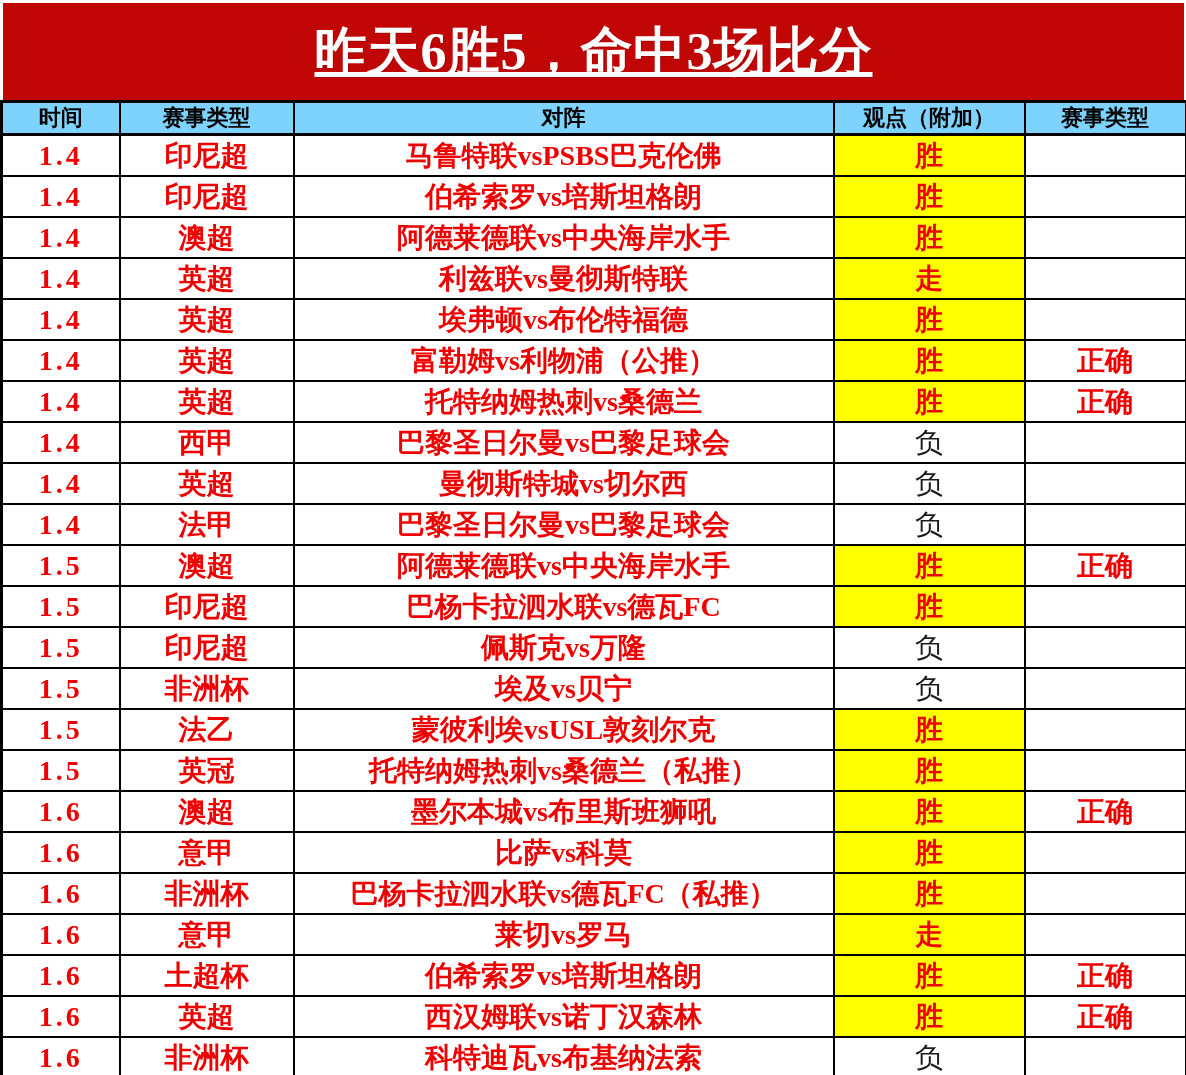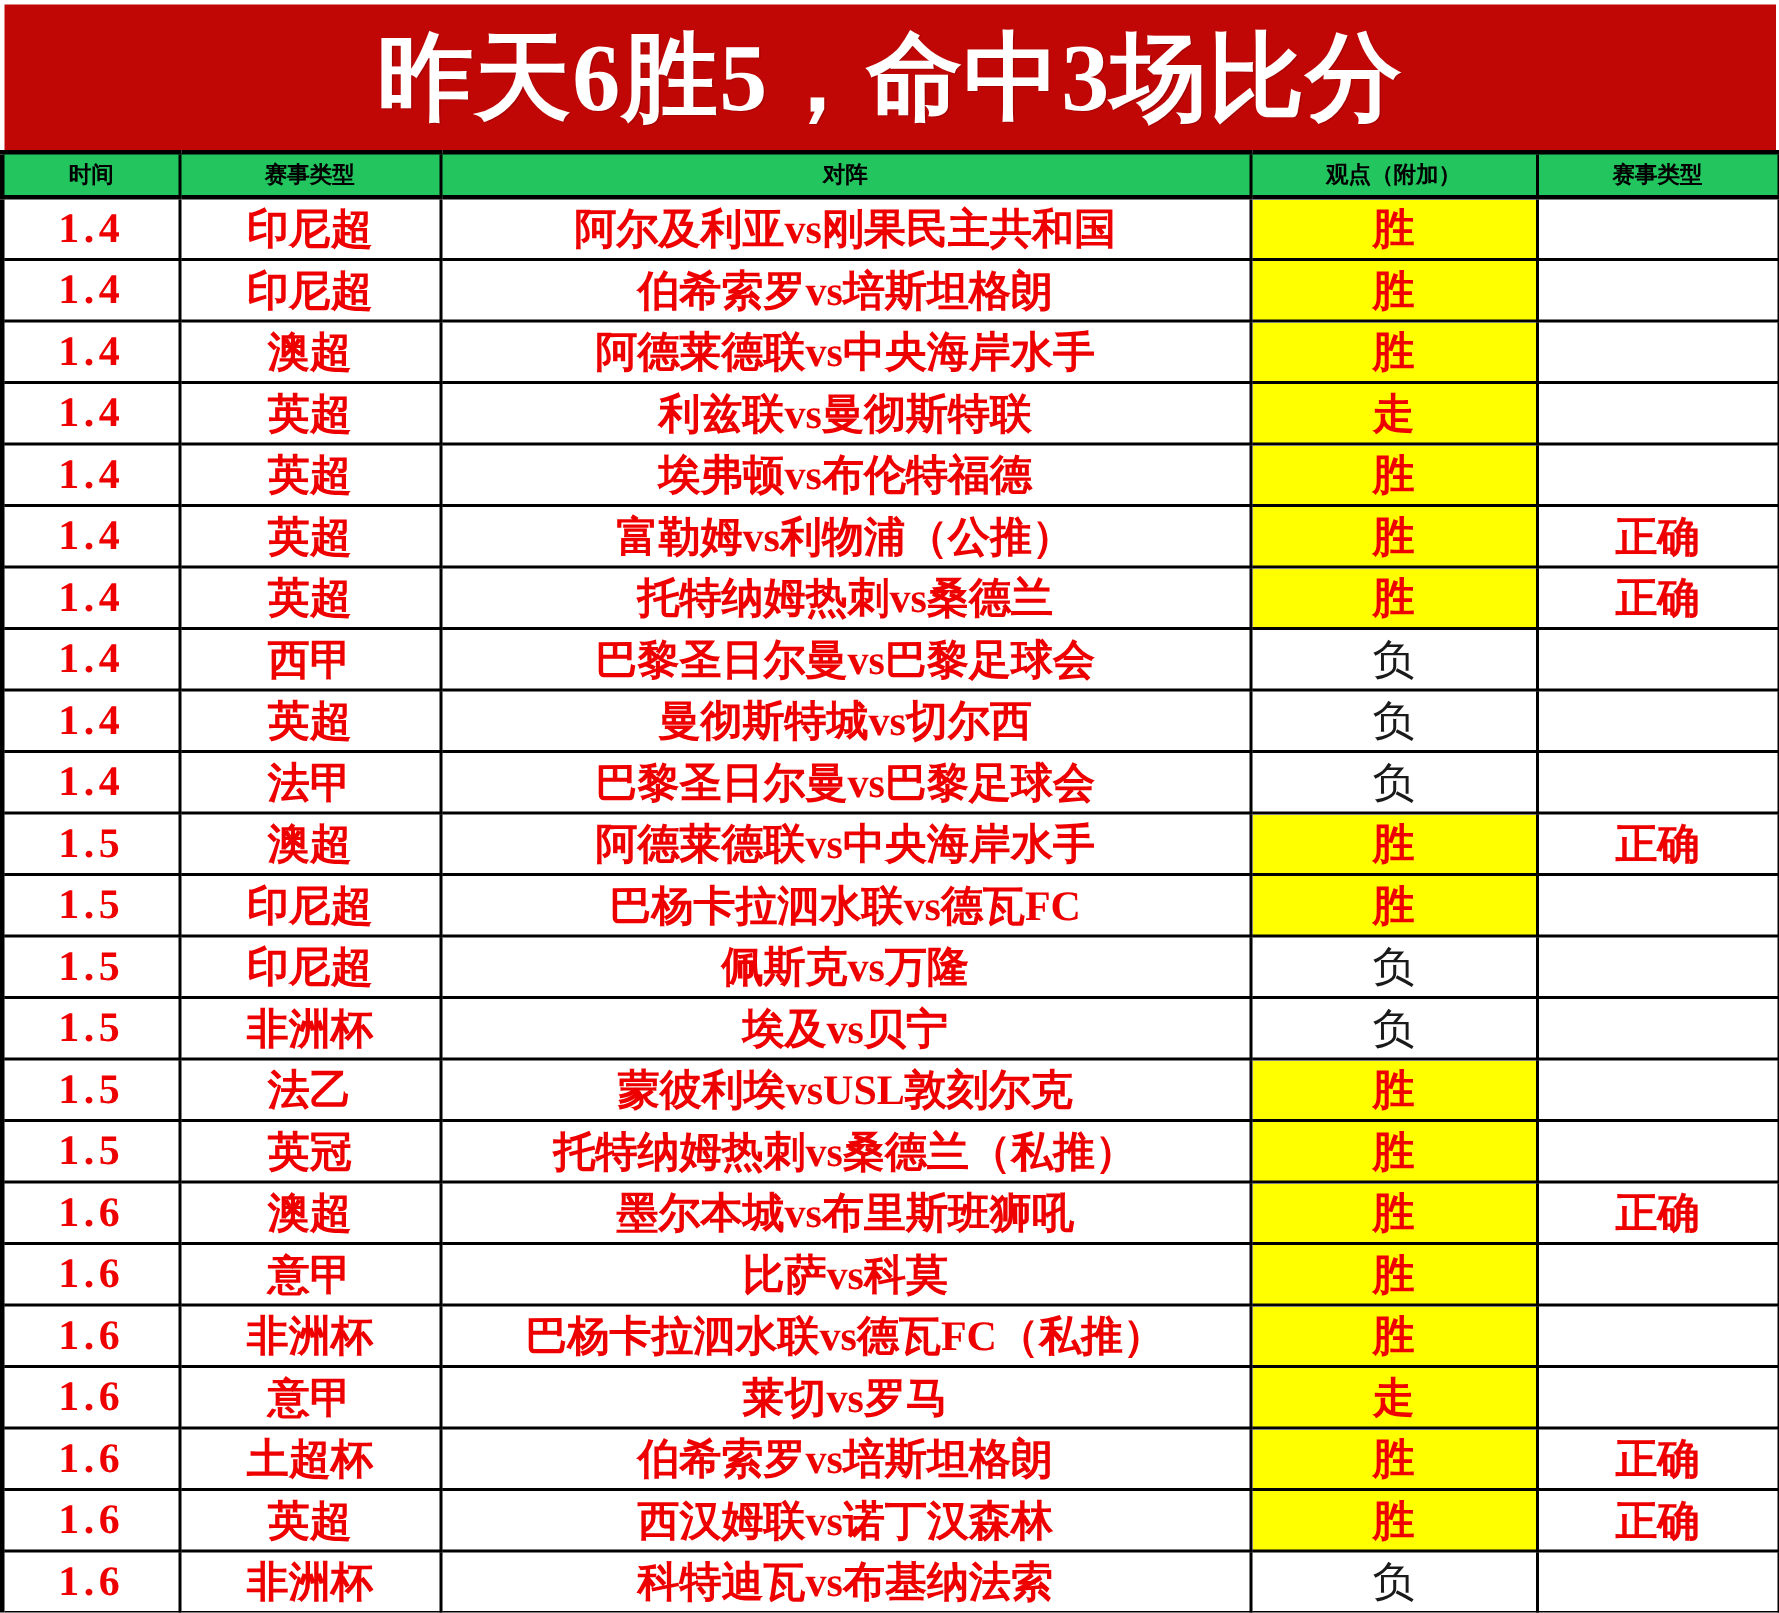--- a/index.html
+++ b/index.html
@@ -20,43 +20,44 @@
   .banner {
     margin: 3px 2px 0 3px;
     height: 97px;
     background: #c10606;
     display: flex;
     align-items: center;
     justify-content: center;
   }
   .banner-title {
     color: #ffffff;
-    font-size: 64px;
+    font-size: 52px;
     font-weight: bold;
     letter-spacing: 1px;
     line-height: 1;
     white-space: nowrap;
     text-shadow: 1px 1px 0 rgba(120,0,0,0.35);
+    text-decoration: underline;
   }
   table.match-table {
     border-collapse: collapse;
     table-layout: fixed;
     width: 1184px;
     margin-left: 0;
   }
   table.match-table col.c-date    { width: 118px; }
   table.match-table col.c-league  { width: 174px; }
   table.match-table col.c-match   { width: 540px; }
   table.match-table col.c-pick    { width: 191px; }
   table.match-table col.c-result  { width: 161px; }
 
   table.match-table th {
-    background: #22c55e;
+    background: #7dd3fc;
     color: #000000;
-    font-size: 15px;
+    font-size: 22px;
     font-weight: bold;
     height: 27px;
     padding: 0;
     border: 2px solid #000000;
     border-top: 3px solid #000000;
     border-bottom: 3px solid #000000;
     font-family: "Liberation Serif", "DejaVu Serif", serif;
   }
   table.match-table td {
     border: 2px solid #000000;
@@ -100,21 +101,21 @@
         <th>赛事类型</th>
         <th>对阵</th>
         <th>观点（附加）</th>
         <th>赛事类型</th>
       </tr>
     </thead>
     <tbody>
         <tr>
           <td class="cell-date">1.4</td>
           <td class="cell-league">印尼超</td>
-          <td class="cell-match">阿尔及利亚vs刚果民主共和国</td>
+          <td class="cell-match">马鲁特联vsPSBS巴克伦佛</td>
           <td class="cell-pick win">胜</td>
           <td class="cell-result"></td>
         </tr>
         <tr>
           <td class="cell-date">1.4</td>
           <td class="cell-league">印尼超</td>
           <td class="cell-match">伯希索罗vs培斯坦格朗</td>
           <td class="cell-pick win">胜</td>
           <td class="cell-result"></td>
         </tr>

